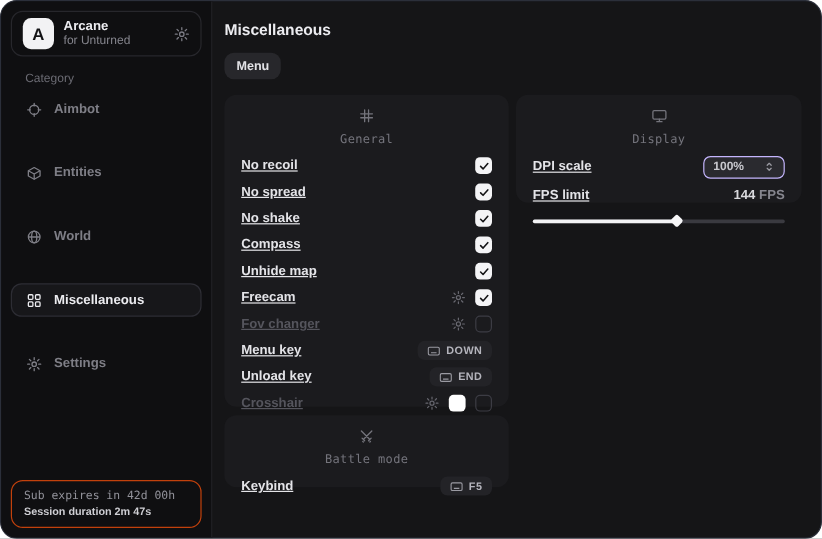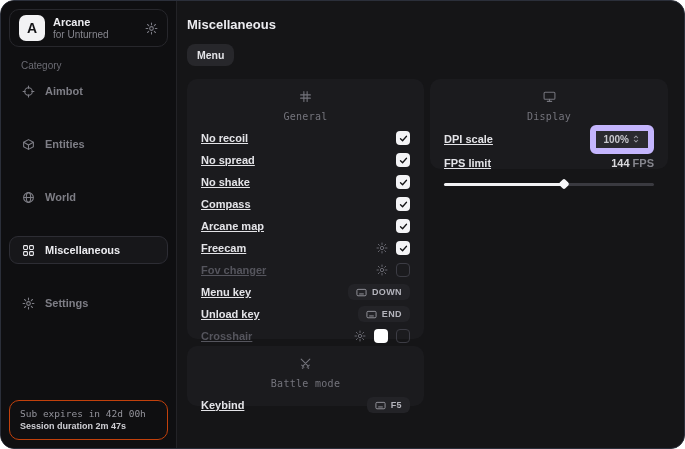--- a/index.html
+++ b/index.html
@@ -102,22 +102,22 @@
   .key-badge {
     display:flex; align-items:center; gap:5px;
     background:#232327; border-radius:6px; padding:3px 8px;
     color:#b4b4bc; font-size:9px; font-weight:700; letter-spacing:0.4px;
     cursor:pointer;
   }
   .key-badge .kb-icon { width:11px; height:9px; color:#9a9aa2; }
   
   .disp-row { height:24px; display:flex; align-items:center; justify-content:space-between; }
   .select-box {
-    display:flex; align-items:center; gap:2px;
-    background:#2a2a2f; border:6px solid #c4b5fd; border-radius:6px;
+    display:flex; align-items:center; gap:16px;
+    background:#2a2a2f; border:1px solid #c4b5fd; border-radius:6px;
     padding:3px 7px; cursor:pointer;
     color:#c8c8ce; font-size:10px; font-weight:600;
   }
   .select-box .ud-icon { width:10px; height:10px; color:#9a9aa2; }
   .fps-value { font-size:11px; font-weight:700; }
   .fps-value .num { color:#d9d9dd; }
   .fps-value .unit { color:#86868e; }
   .slider { position:relative; height:10px; margin-top:4px; cursor:pointer; }
   .slider-track {
     position:absolute; left:0; right:0; top:4px; height:3px;
@@ -265,21 +265,21 @@
         <span class="row-label">Compass</span>
         <span class="controls">
             <span class="checkbox cb-on">
               <svg viewBox="0 0 24 24" fill="none" stroke="currentColor" stroke-width="3.5" stroke-linecap="round" stroke-linejoin="round">
                 <polyline points="4 12.5 9.5 18 20 6"></polyline>
               </svg>
             </span>
           </span>
       </div>
       <div class="row">
-        <span class="row-label">Arcane map</span>
+        <span class="row-label">Unhide map</span>
         <span class="controls">
             <span class="checkbox cb-on">
               <svg viewBox="0 0 24 24" fill="none" stroke="currentColor" stroke-width="3.5" stroke-linecap="round" stroke-linejoin="round">
                 <polyline points="4 12.5 9.5 18 20 6"></polyline>
               </svg>
             </span>
           </span>
       </div>
       <div class="row">
         <span class="row-label">Freecam</span>

